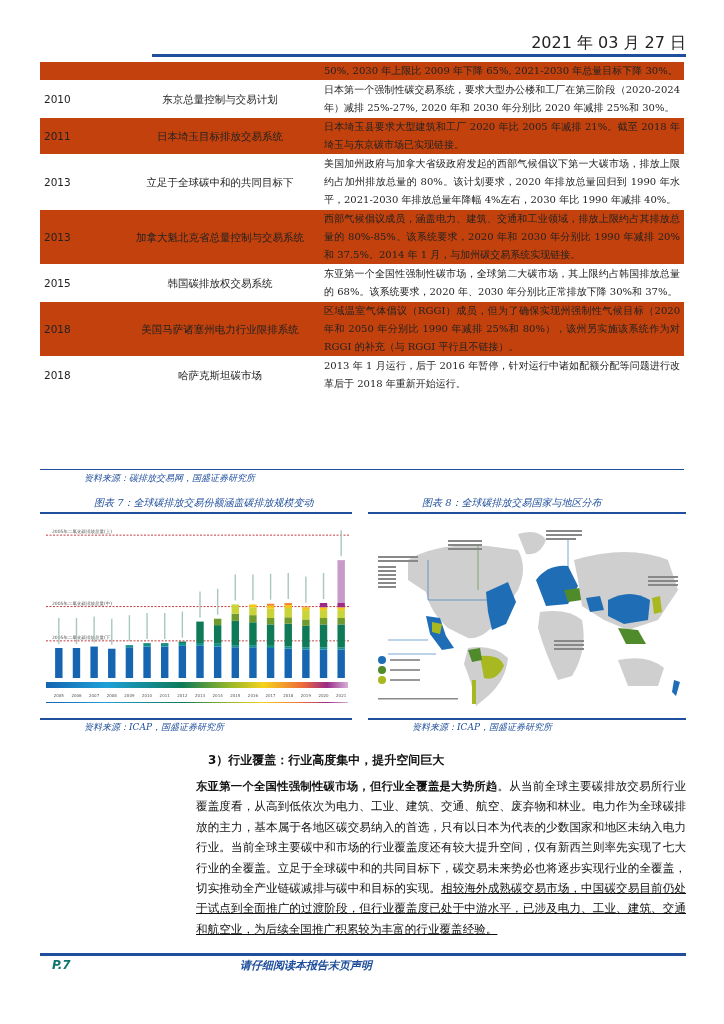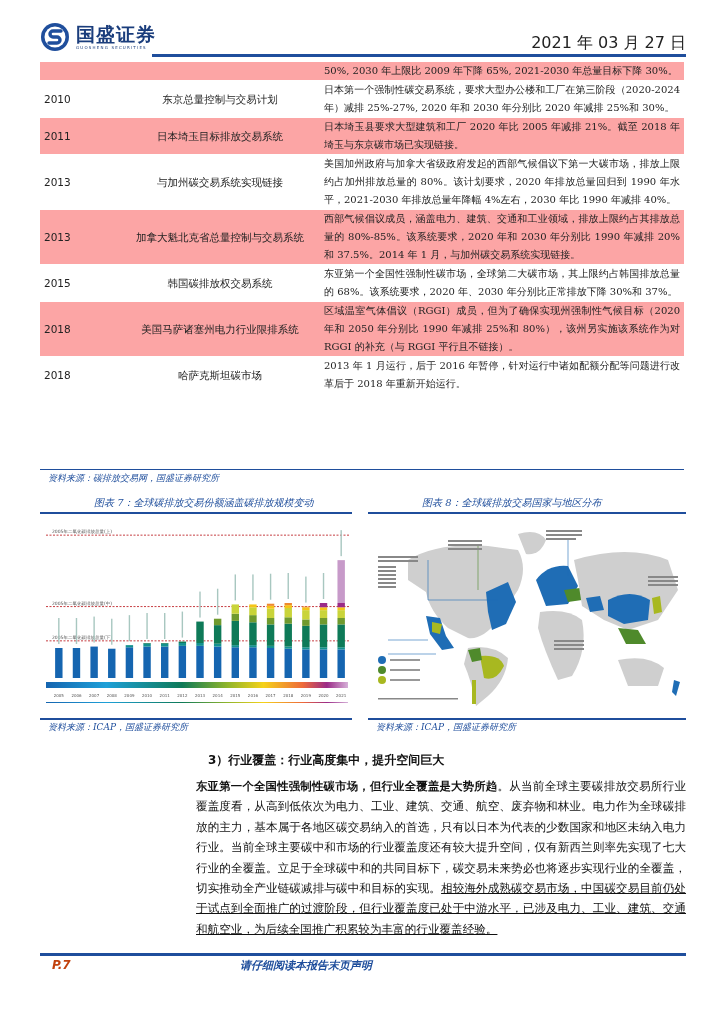--- a/index.html
+++ b/index.html
@@ -9,59 +9,48 @@
   .logo { position:absolute; left:40px; top:22px; display:flex; align-items:center; }
   .logo-mark { width:30px; height:30px; }
   .logo-text { margin-left:6px; }
   .logo-cn { font-size:19px; font-weight:bold; color:#1a3d7c; letter-spacing:1px; line-height:20px; }
   .logo-en { font-size:4px; color:#1a3d7c; letter-spacing:1.2px; margin-top:1px; }
   .header-date { position:absolute; right:38px; top:33px; font-size:16px; color:#222; }
   .header-line { position:absolute; left:152px; top:54px; width:534px; height:3px; background:#1f4e9c; }
 
   table.ets { position:absolute; left:40px; top:62px; width:644px; border-collapse:collapse; font-size:10.5px; }
   table.ets td { vertical-align:middle; padding:0 4px; line-height:18px; border-bottom:1px solid #fff; }
-  table.ets tr.shade td { background:#fca5a5; }
+  table.ets tr.shade td { background:#c2410c; }
   td.year { width:80px; text-align:left; padding-left:22px; }
   td.name { width:200px; text-align:center; font-family:"DejaVu Serif", serif; }
   td.desc { width:364px; text-align:justify; padding-left:6px; padding-right:4px; font-family:"DejaVu Serif", serif; font-size:10px; }
   .tbl-bottom { position:absolute; left:40px; top:469px; width:644px; height:1px; background:#1f4e9c; }
-  .source { font-family:"DejaVu Serif", serif; font-style:italic; font-size:9px; color:#1f4e9c; }
+  .source { font-family:"DejaVu Serif", serif; font-style:italic; font-size:9px; color:#1f4e9c;margin-left:36px; }
   .src-table { position:absolute; left:48px; top:472px; }
 
   .fig-title { position:absolute; font-family:"DejaVu Serif", serif; font-style:italic; font-size:10px; color:#1f4e9c;margin-left:46px; }
   .fig-line { position:absolute; height:2px; background:#1f4e9c; }
   .fig-line-bottom { position:absolute; height:1.5px; background:#1f4e9c; }
 
   .chart { position:absolute; left:40px; top:520px; width:320px; height:195px; }
   .map { position:absolute; left:368px; top:520px; width:318px; height:190px; }
 
   .section-title { position:absolute; left:196px; top:752px; font-size:12px; font-weight:bold; color:#111;margin-left:12px; }
   .para { position:absolute; left:196px; top:776px; width:490px; font-family:"DejaVu Serif", serif; font-size:11.6px; line-height:20.4px; text-align:justify; color:#111; }
   .para b { font-family:"DejaVu Sans", sans-serif; font-weight:bold; font-size:11.4px; }
   .para u { text-decoration:underline; }
 
   .footer-line { position:absolute; left:40px; top:953px; width:646px; height:2.5px; background:#1f4e9c; }
-  .footer-page { position:absolute; left:52px; top:958px; font-size:12px; font-weight:bold; font-style:italic; color:#c2410c; }
+  .footer-page { position:absolute; left:52px; top:958px; font-size:12px; font-weight:bold; font-style:italic; color:#0f766e; }
   .footer-note { position:absolute; left:0; width:612px; top:958px; text-align:center; font-family:"DejaVu Serif", serif; font-style:italic; font-weight:bold; font-size:11px; color:#1f4e9c; }
 </style>
 </head>
 <body>
 
 <div class="header">
-  <div class="logo">
-    <svg class="logo-mark" viewBox="0 0 30 30">
-      <circle cx="15" cy="15" r="14" fill="#1f4e9c"></circle>
-      <circle cx="15" cy="15" r="10.5" fill="#fff"></circle>
-      <path d="M21 9 H13 a3 3 0 0 0 0 6 h4 a3 3 0 0 1 0 6 H9" stroke="#1f4e9c" stroke-width="3.4" fill="none" stroke-linecap="round"></path>
-    </svg>
-    <div class="logo-text">
-      <div class="logo-cn">国盛证券</div>
-      <div class="logo-en">GUOSHENG SECURITIES</div>
-    </div>
-  </div>
   <div class="header-date">2021 年 03 月 27 日</div>
   <div class="header-line"></div>
 </div>
 
 <table class="ets">
   <tbody id="tbody">
       <tr class="shade">
         <td class="year"></td>
         <td class="name"></td>
         <td class="desc">50%, 2030 年上限比 2009 年下降 65%, 2021-2030 年总量目标下降 30%。</td>
@@ -71,21 +60,21 @@
         <td class="name">东京总量控制与交易计划</td>
         <td class="desc">日本第一个强制性碳交易系统，要求大型办公楼和工厂在第三阶段（2020-2024 年）减排 25%-27%, 2020 年和 2030 年分别比 2020 年减排 25%和 30%。</td>
       </tr>
       <tr class="shade">
         <td class="year">2011</td>
         <td class="name">日本埼玉目标排放交易系统</td>
         <td class="desc">日本埼玉县要求大型建筑和工厂 2020 年比 2005 年减排 21%。截至 2018 年埼玉与东京碳市场已实现链接。</td>
       </tr>
       <tr>
         <td class="year">2013</td>
-        <td class="name">与加州碳交易系统实现链接</td>
+        <td class="name">立足于全球碳中和的共同目标下</td>
         <td class="desc">美国加州政府与加拿大省级政府发起的西部气候倡议下第一大碳市场，排放上限约占加州排放总量的 80%。该计划要求，2020 年排放总量回归到 1990 年水平，2021-2030 年排放总量年降幅 4%左右，2030 年比 1990 年减排 40%。</td>
       </tr>
       <tr class="shade">
         <td class="year">2013</td>
         <td class="name">加拿大魁北克省总量控制与交易系统</td>
         <td class="desc">西部气候倡议成员，涵盖电力、建筑、交通和工业领域，排放上限约占其排放总量的 80%-85%。该系统要求，2020 年和 2030 年分别比 1990 年减排 20%和 37.5%。2014 年 1 月，与加州碳交易系统实现链接。</td>
       </tr>
       <tr>
         <td class="year">2015</td>
         <td class="name">韩国碳排放权交易系统</td>

